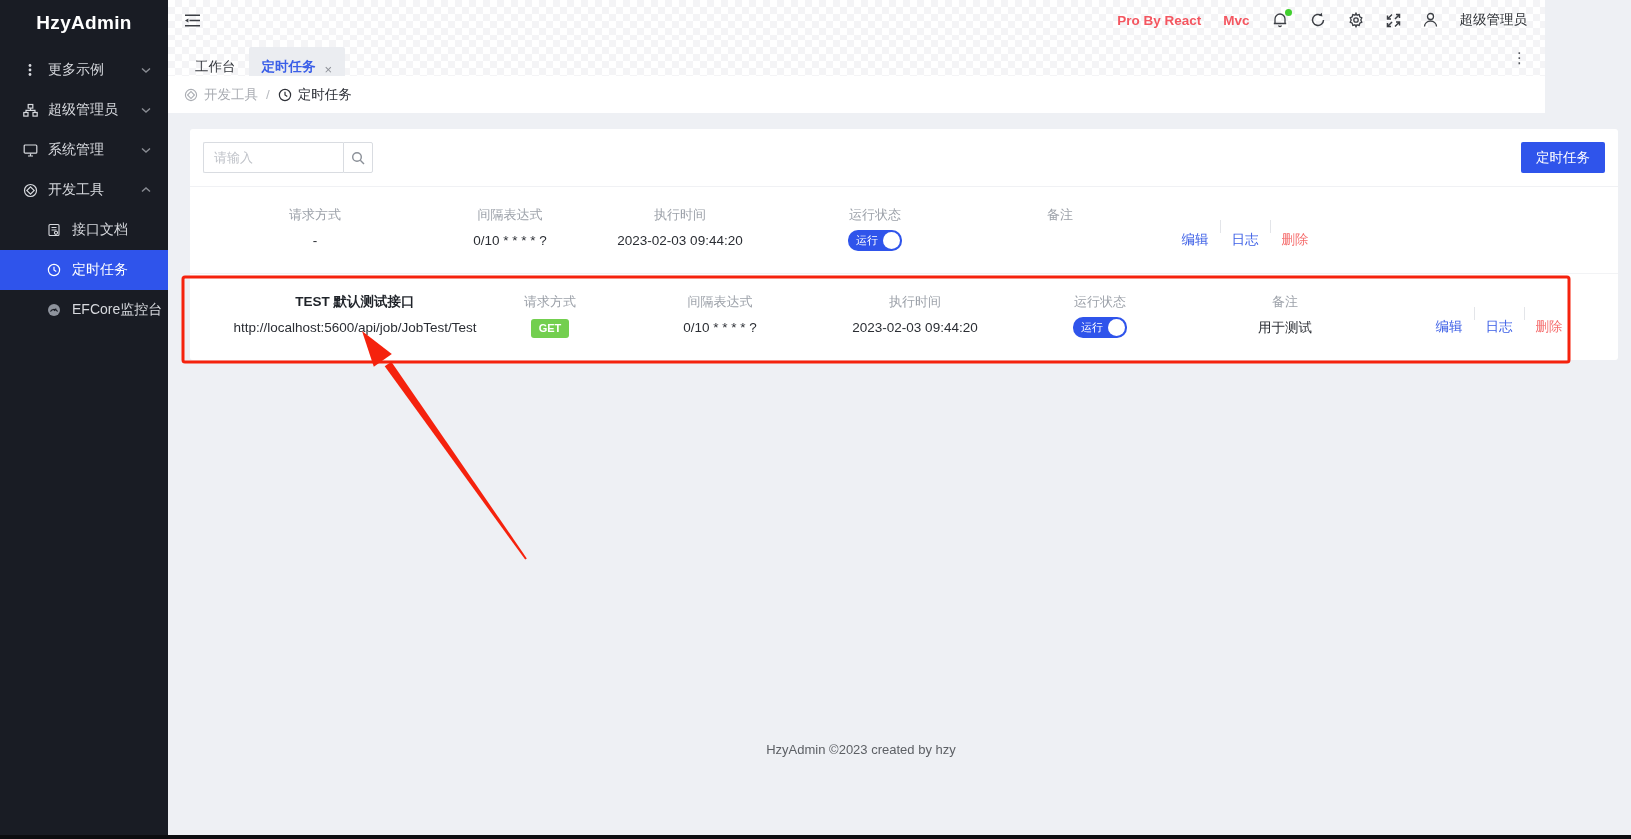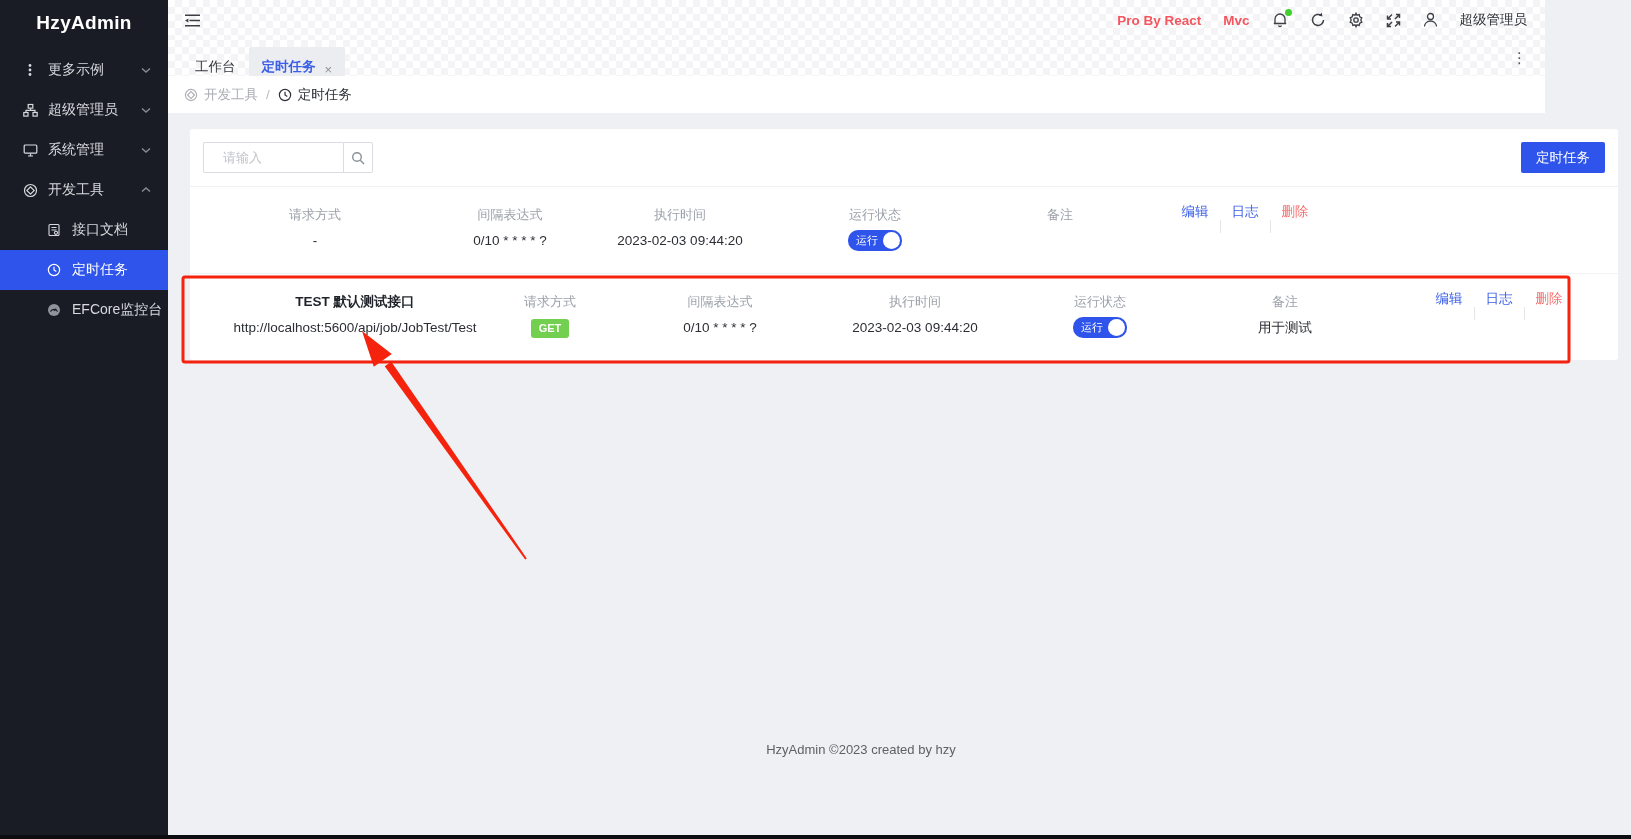--- a/index.html
+++ b/index.html
@@ -49,38 +49,38 @@
   .bc-item { display:inline-flex; align-items:center; gap:6px; }
   .bc-muted { color:#aaadb3; }
   .bc-current { color:#2e3138; }
   .bc-sep { color:#b9bcc1; }
 
   
   .content { flex:1; background:#eef0f4; padding:16px 13px 0 22px; position:relative; }
   .card { width:1428px; background:#ffffff; border-radius:3px; padding:13px 0 0 0; }
   .card-toolbar { display:flex; align-items:center; padding:0 13px 13px 13px; }
   .search-group { display:flex; }
-  .search-input { width:140px; height:31px; border:1px solid #d9dce1; border-right:none; border-radius:2px 0 0 2px; padding:0 19px; font-size:13px; color:#333; outline:none; font-family:inherit; }
+  .search-input { width:140px; height:31px; border:1px solid #d9dce1; border-right:none; border-radius:2px 0 0 2px; padding:0 10px; font-size:13px; color:#333; outline:none; font-family:inherit; }
   .search-input::placeholder { color:#c0c3c9; }
   .search-btn { width:30px; height:31px; background:#fff; border:1px solid #d9dce1; border-radius:0 2px 2px 0; display:flex; align-items:center; justify-content:center; cursor:pointer; color:#8a8f97; }
   .primary-btn { margin-left:auto; height:31px; padding:0 15px; background:#2f54eb; border:none; border-radius:2px; color:#fff; font-size:13.5px; cursor:pointer; font-family:inherit; }
   .card-divider { height:1px; background:#f0f1f4; }
 
   .task-row { display:grid; grid-template-columns:250px 140px 200px 190px 180px 190px 1fr; padding:15px 0 19px 0; }
   .task-row + .task-row { border-top:1px solid #f2f3f5;padding-left:40px; }
   .col { text-align:center; }
   .col-label { font-size:13px; color:#9ca1a9; line-height:25px; }
   .col-value { font-size:13.5px; color:#2b2e34; line-height:27px; }
   .row-title { font-size:13.5px; font-weight:bold; color:#1f2329; line-height:25px; }
   .row-sub { font-size:13.5px; color:#2b2e34; line-height:27px; white-space:nowrap; }
   .badge-get { display:inline-block; background:#73cf4f; color:#fff; font-size:11px; font-weight:bold; padding:3px 8px; border-radius:3px; line-height:1.2; }
   .switch { display:inline-flex; align-items:center; height:21px; border-radius:10px; background:#2f54eb; padding:0 2px 0 8px; cursor:pointer; margin-top:3px; }
   .switch-text { color:#fff; font-size:11px; margin-right:5px; }
   .switch-knob { width:17px; height:17px; border-radius:50%; background:#fff; }
-  .actions { display:flex; justify-content:center; padding-bottom:4px; gap:0; }
+  .actions { display:flex; align-items:flex-end; justify-content:center; padding-bottom:4px; gap:0; }
   .action-link { font-size:13.5px; text-decoration:none; cursor:pointer; line-height:20px; }
   .a-blue { color:#3b5ee6; }
   .a-red { color:#f56c6c; }
   .action-sep { width:1px; height:13px; background:#e3e5e9; margin:0 11px; align-self:center; }
 
   .footer { margin-top:382px; text-align:center; font-size:13px; color:#5d6065; }
 
   
   .annotation { position:absolute; left:0; top:0; width:1631px; height:839px; pointer-events:none; z-index:40; }
 

